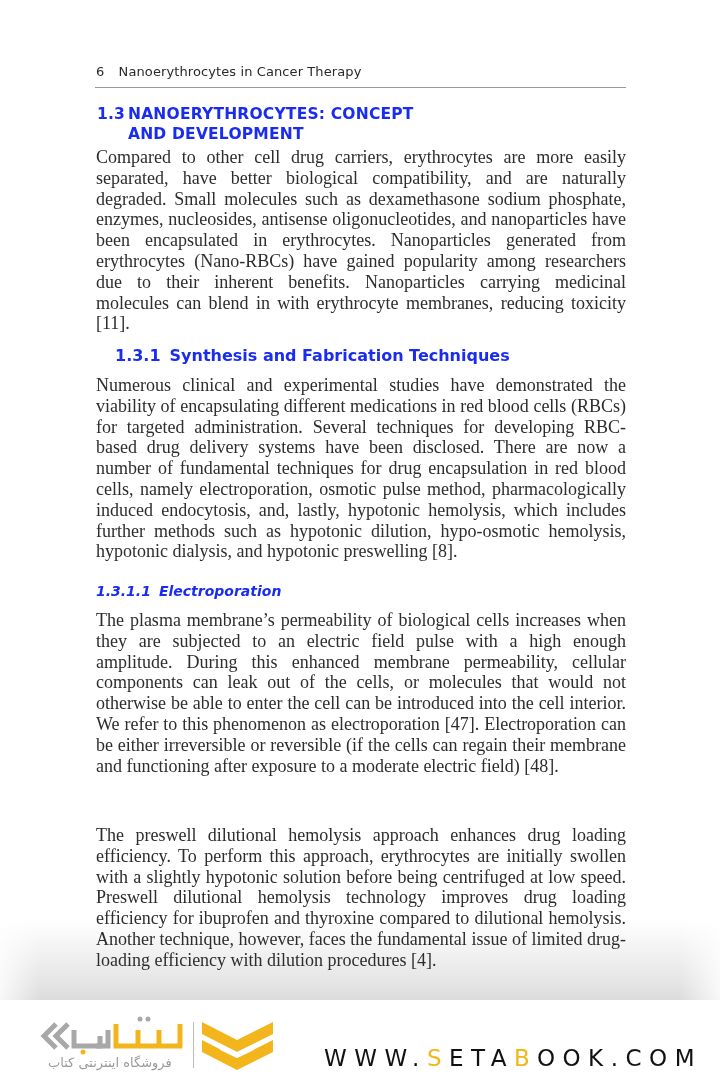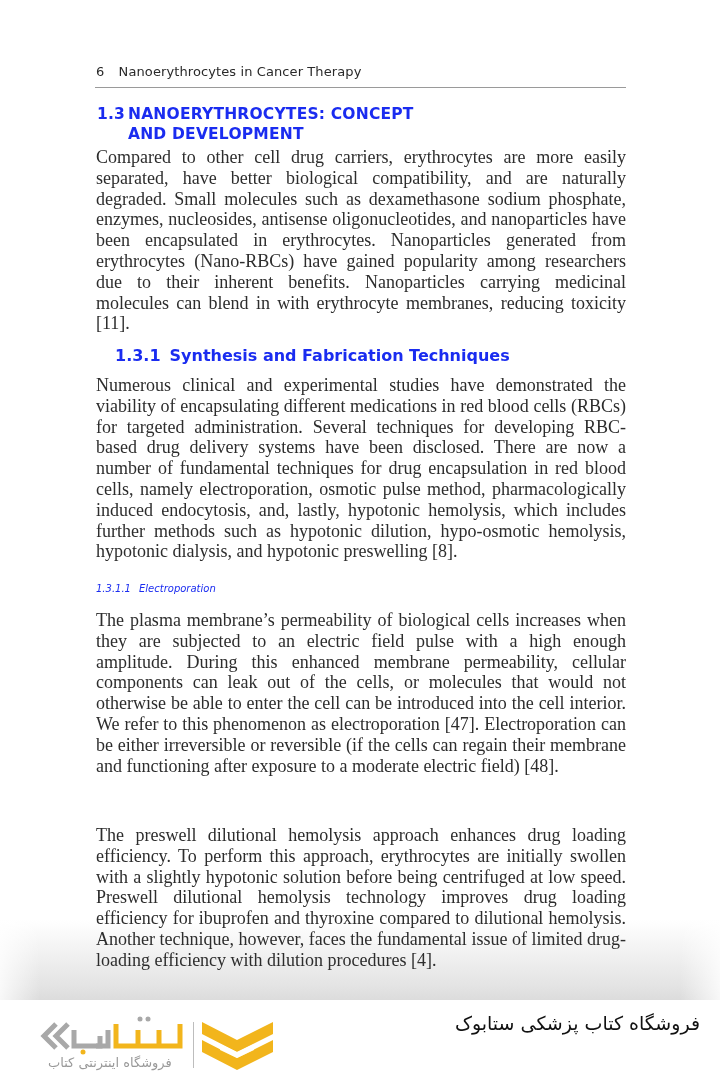--- a/index.html
+++ b/index.html
@@ -39,21 +39,21 @@
     .h3 {
       position: absolute; left: 96px; top: 346px;
       font-family: "DejaVu Sans", sans-serif; font-weight: bold; font-size: 16px;
       color: #1a2cf0;
       margin-left: 19px;
     }
     .h3 .num { margin-right: 9px; }
 
     .h4 {
       position: absolute; left: 96px;
-      font-family: "DejaVu Sans", sans-serif; font-weight: normal; font-style: italic; font-size: 10px;
+      font-family: "DejaVu Sans", sans-serif; font-weight: bold; font-style: italic; font-size: 14px;
       color: #1a2cf0;
       text-align: right;
     }
     .h4 .num { margin-right: 8px; }
 
     .para {
       position: absolute; left: 96px; width: 530px;
       font-size: 18px; line-height: 20.8px; color: #2d2d2d;
       text-align: justify; text-align-last: left;
       hyphens: manual;
@@ -105,21 +105,21 @@
     <span class="num">1.3.1.1</span><span>Electroporation</span>
   </div>
 
   <p class="para" style="top:610px; margin:0;">The plasma membrane’s permeability of biological cells increases when they are subjected to an electric field pulse with a high enough amplitude. During this enhanced membrane permeability, cellular components can leak out of the cells, or molecules that would not otherwise be able to enter the cell can be introduced into the cell interior. We refer to this phenomenon as electroporation [47]. Electroporation can be either irreversible or reversible (if the cells can regain their membrane and functioning after exposure to a moderate electric field) [48].</p>
 
 
   <p class="para" style="top:825px; margin:0;">The preswell dilutional hemolysis approach enhances drug loading efficiency. To perform this approach, erythrocytes are initially swollen with a slightly hypotonic solution before being centrifuged at low speed. Preswell dilutional hemolysis technology improves drug loading efficiency for ibuprofen and thyroxine compared to dilutional hemolysis. Another technique, however, faces the fundamental issue of limited drug-loading efficiency with dilution procedures [4].</p>
 </div>
 
 <div class="banner">
-  <div class="fa-title">فروشگاه کتاب پزشکی ستابوک</div>
+  <div class="site-url"><span>WWW.</span><span class="hl">S</span><span>ETA</span><span class="hl">B</span><span>OOK.COM</span></div>
 </div>
 
 <svg class="logo-chevron" width="75" height="52" viewBox="0 0 75 52">
   <polygon points="2,2 37,20 73,2 73,14 37,32 2,14" fill="#f2b51c"></polygon>
   <polygon points="2,20 37,38 73,20 73,32 37,50 2,32" fill="#f2b51c"></polygon>
   <polygon points="20,24 37,32 54,24 54,30 37,38 20,30" fill="#ffffff" opacity="0.9"></polygon>
 </svg>
 <div class="logo-divider"></div>
 
 <svg class="logo-word" width="150" height="40" viewBox="0 0 150 40">

